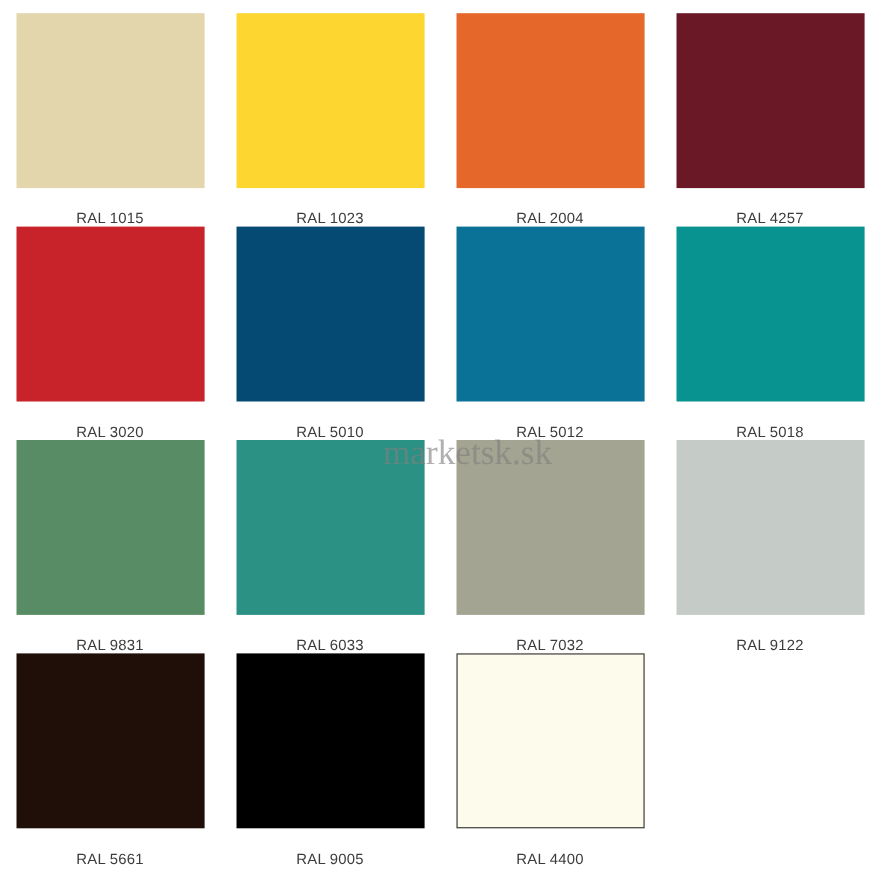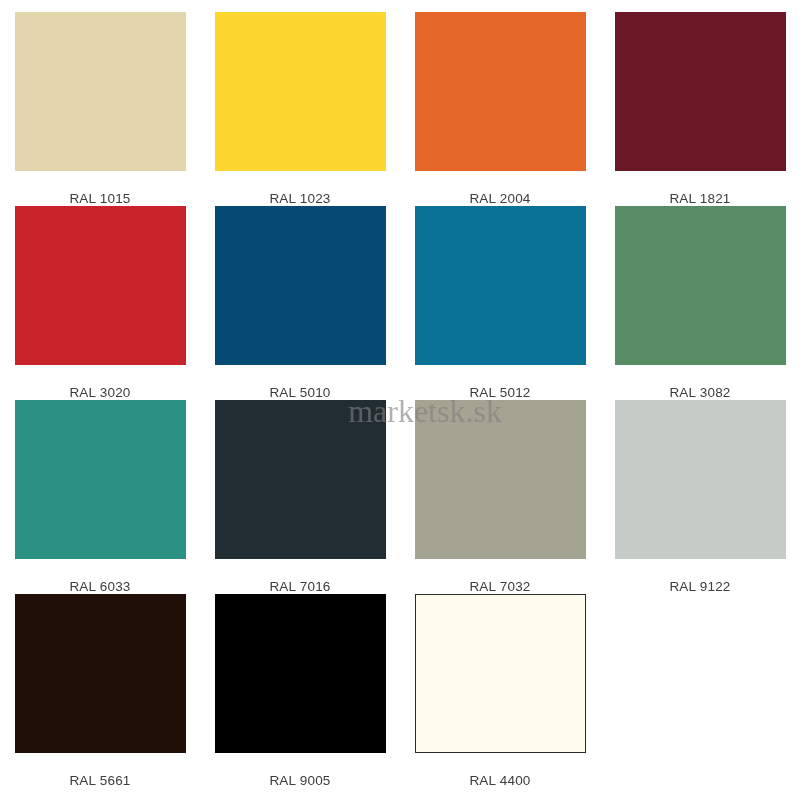--- a/index.html
+++ b/index.html
@@ -86,45 +86,45 @@
     <div class="swatch-cell">
       <div class="swatch-chip" style="background: rgb(253, 215, 47);"></div>
       <div class="swatch-label">RAL 1023</div>
     </div>
     <div class="swatch-cell">
       <div class="swatch-chip" style="background: rgb(229, 104, 42);"></div>
       <div class="swatch-label">RAL 2004</div>
     </div>
     <div class="swatch-cell">
       <div class="swatch-chip" style="background: rgb(106, 24, 38);"></div>
-      <div class="swatch-label">RAL 1821</div>
+      <div class="swatch-label">RAL 4257</div>
     </div>
     <div class="swatch-cell">
       <div class="swatch-chip" style="background: rgb(200, 34, 42);"></div>
       <div class="swatch-label">RAL 3020</div>
     </div>
     <div class="swatch-cell">
       <div class="swatch-chip" style="background: rgb(4, 74, 114);"></div>
       <div class="swatch-label">RAL 5010</div>
     </div>
     <div class="swatch-cell">
       <div class="swatch-chip" style="background: rgb(10, 114, 150);"></div>
       <div class="swatch-label">RAL 5012</div>
     </div>
     <div class="swatch-cell">
+      <div class="swatch-chip" style="background: rgb(8, 146, 144);"></div>
+      <div class="swatch-label">RAL 5018</div>
+    </div>
+    <div class="swatch-cell">
       <div class="swatch-chip" style="background: rgb(88, 140, 100);"></div>
-      <div class="swatch-label">RAL 3082</div>
+      <div class="swatch-label">RAL 9831</div>
     </div>
     <div class="swatch-cell">
       <div class="swatch-chip" style="background: rgb(42, 145, 132);"></div>
       <div class="swatch-label">RAL 6033</div>
-    </div>
-    <div class="swatch-cell">
-      <div class="swatch-chip" style="background: rgb(34, 45, 51);"></div>
-      <div class="swatch-label">RAL 7016</div>
     </div>
     <div class="swatch-cell">
       <div class="swatch-chip" style="background: rgb(164, 164, 146);"></div>
       <div class="swatch-label">RAL 7032</div>
     </div>
     <div class="swatch-cell">
       <div class="swatch-chip" style="background: rgb(197, 204, 199);"></div>
       <div class="swatch-label">RAL 9122</div>
     </div>
     <div class="swatch-cell">

